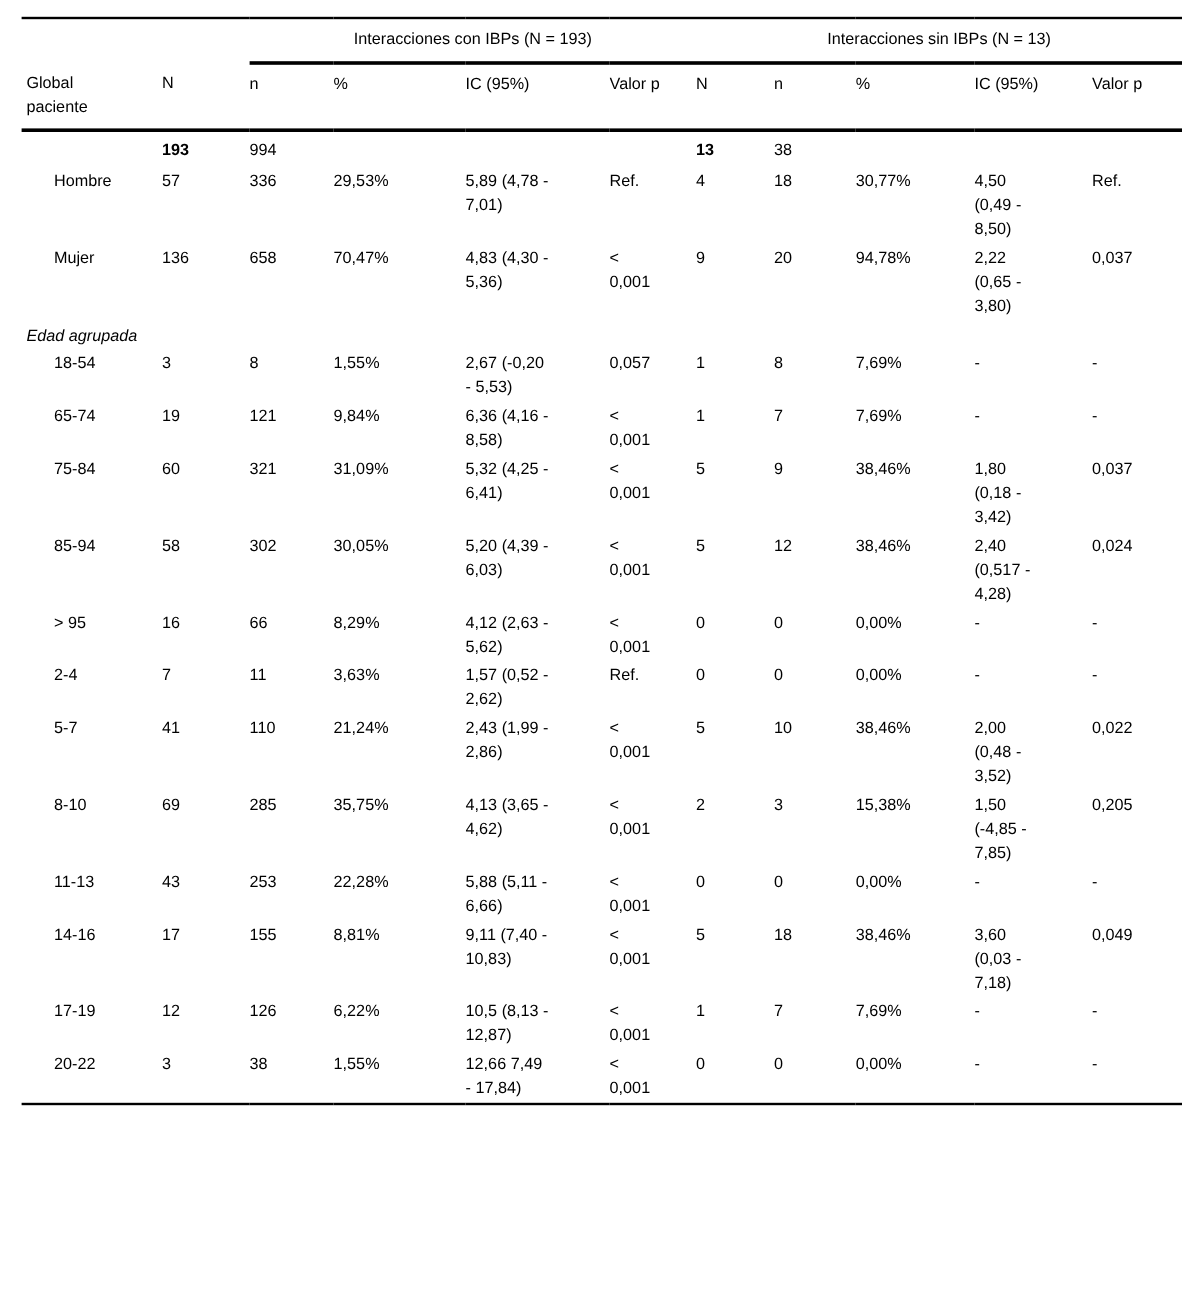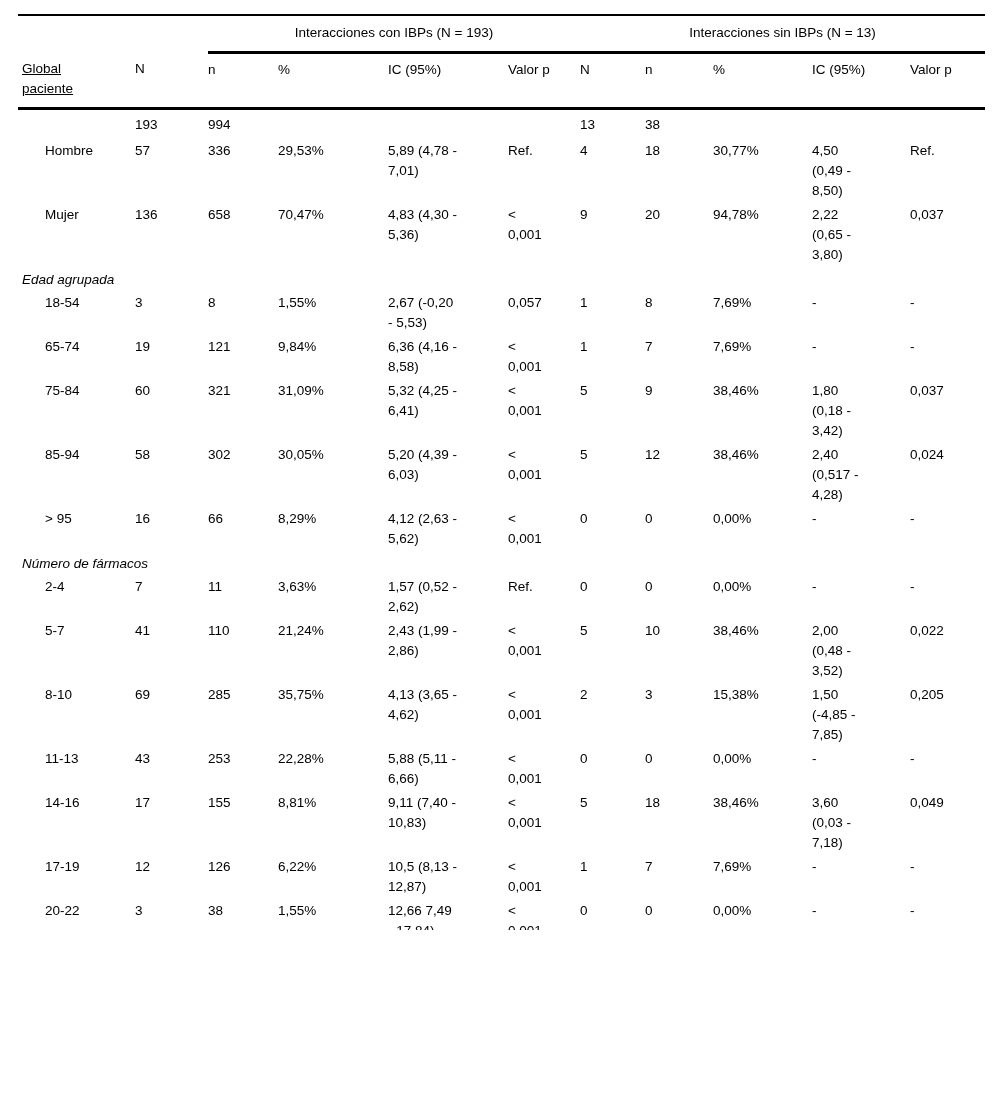--- a/index.html
+++ b/index.html
@@ -44,26 +44,25 @@
   tr.spanner-row td.grouped {
     border-bottom: 3px solid #000;
   }
   
   tr.colhead-row th {
     padding: 6px 6px 8px 0;
     border-bottom: 3px solid #000;
   }
   tr.colhead-row th.first {
     padding-left: 4px;
-    text-decoration: underline;
   }
   
   tr.row-totals td { padding-top: 5px; padding-bottom: 4px; }
   tr.row-totals td:nth-child(2),
-  tr.row-totals td:nth-child(7) { font-weight: normal; }
+  tr.row-totals td:nth-child(7) { font-weight: bold; }
   tr.row-section td {
     font-style: italic;
     padding-left: 4px;
     padding-top: 3px;
     padding-bottom: 1px;
   }
   tr.row-data td:first-child {
     padding-left: 27px;
   }
 </style>
@@ -227,23 +226,20 @@
           <td>4,12 (2,63 -
 5,62)</td>
           <td>&lt;
 0,001</td>
           <td>0</td>
           <td>0</td>
           <td>0,00%</td>
           <td>-</td>
           <td>-</td>
         </tr>
-        <tr class="row-section">
-          <td colspan="11">Número de fármacos</td>
-        </tr>
         <tr class="row-data">
           <td>2-4</td>
           <td>7</td>
           <td>11</td>
           <td>3,63%</td>
           <td>1,57 (0,52 -
 2,62)</td>
           <td>Ref.</td>
           <td>0</td>
           <td>0</td>

